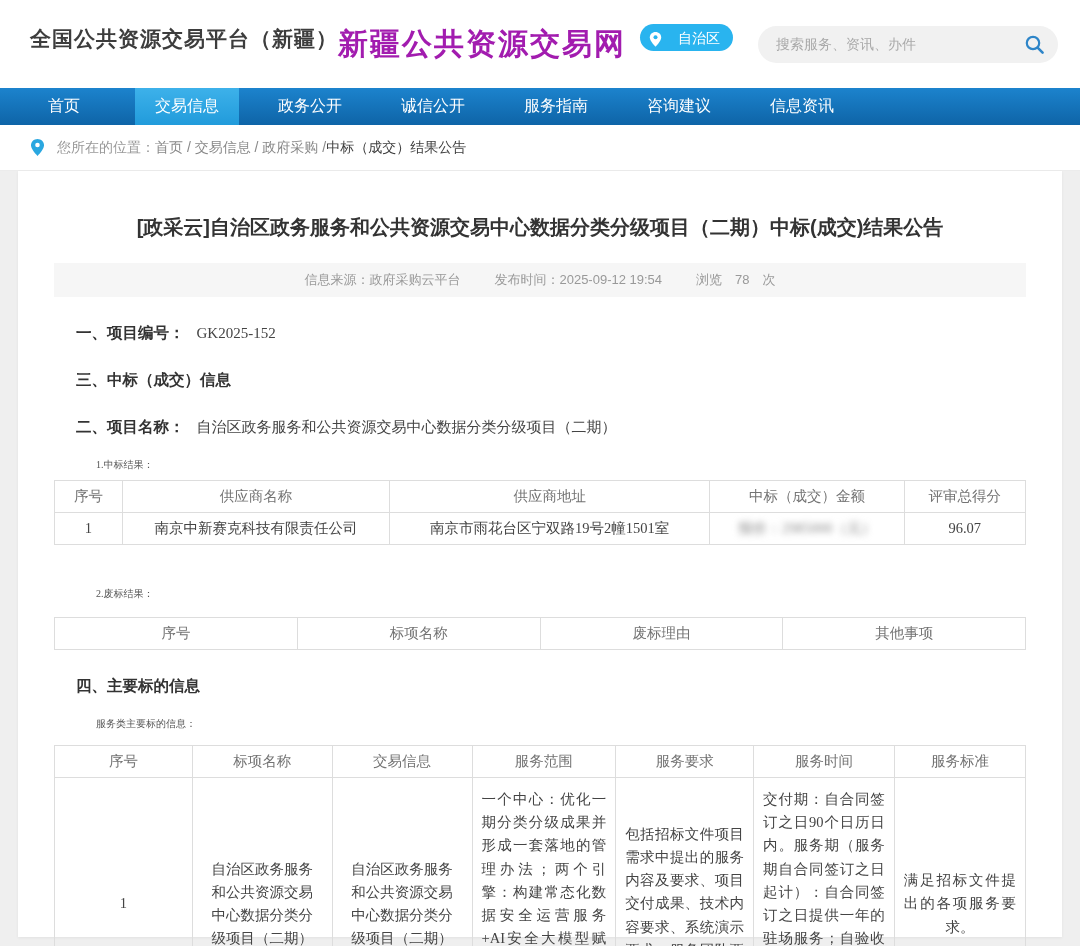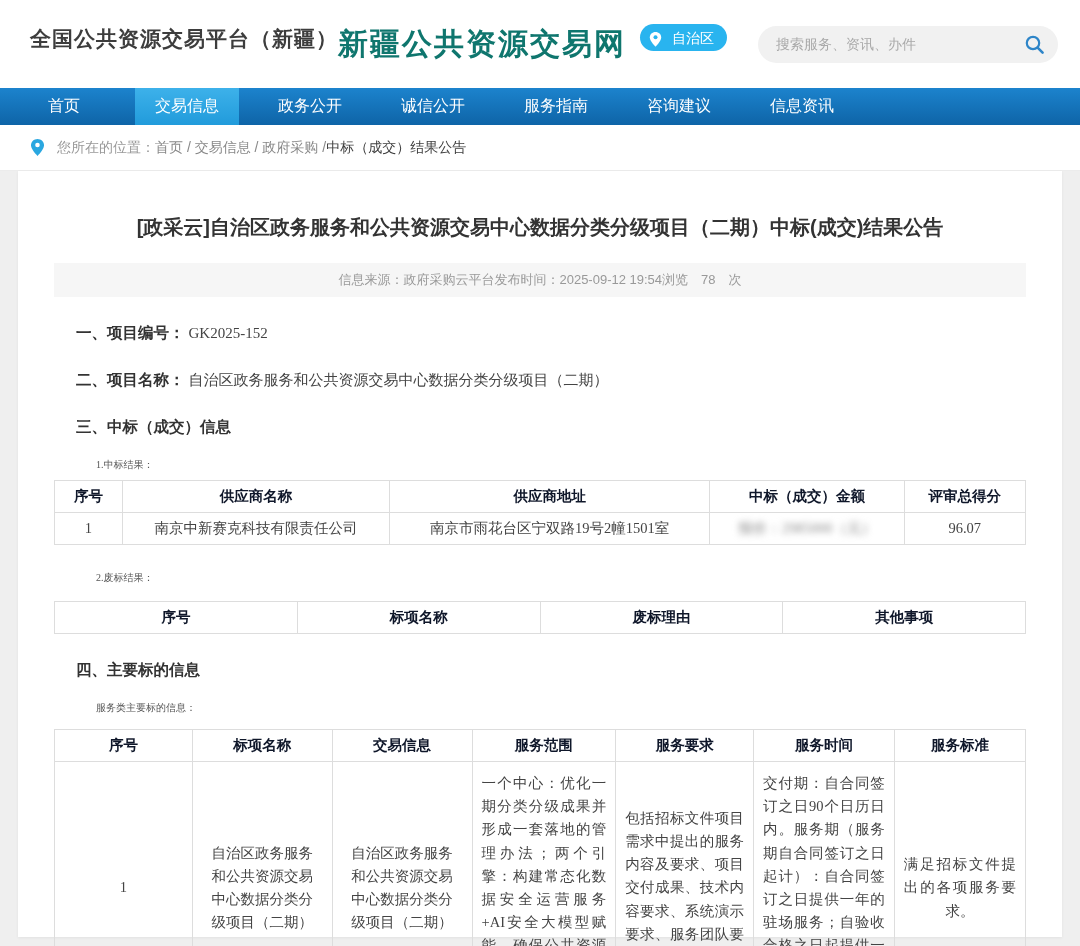--- a/index.html
+++ b/index.html
@@ -3,22 +3,22 @@
 <meta charset="utf-8">
 <style>
   * { margin:0; padding:0; box-sizing:border-box; }
   html,body { width:1080px; height:946px; overflow:hidden; }
   body { background:#efefef; font-family:"Liberation Sans", sans-serif; }
 
   
   .top-header { background:#ffffff; height:88px; display:flex; align-items:center; padding:0 22px 0 30px; }
   .logo-block { display:flex; flex-direction:row; line-height:1.15; cursor:pointer; }
   .logo-line1 { font-size:21px; font-weight:bold; color:#3d3d3d; letter-spacing:1px; }
-  .logo-line2 { font-size:30px; font-weight:bold; color:#0f766e; letter-spacing:2px; }
-  .region-badge { display:flex; align-items:center; gap:10px; background:#29b4ef; color:#fff;
+  .logo-line2 { font-size:30px; font-weight:bold; color:#a21caf; letter-spacing:2px; }
+  .region-badge { display:flex; align-items:center; gap:16px; background:#29b4ef; color:#fff;
     border-radius:15px; padding:4px 13px 0 9px; font-size:14px; margin:-14px 0 0 14px; height:27px; }
   .spacer { flex:1; }
   .search-box { width:300px; height:37px; background:#f1f1f1; border-radius:19px;
     display:flex; align-items:center; padding:0 12px 0 18px; }
   .search-box input { flex:1; border:none; outline:none; background:transparent;
     font-size:14px; color:#555; font-family:"Liberation Sans", sans-serif; }
   .search-box input::placeholder { color:#a9a9a9; }
   .search-btn { width:24px; height:24px; cursor:pointer; display:flex; align-items:center; justify-content:center; }
 
   
@@ -31,39 +31,39 @@
   .crumb-bar { height:46px; background:#ffffff; display:flex; align-items:center; padding:0 30px; border-bottom:1px solid #ececec; }
   .crumb-bar .pin { margin-right:12px; display:flex; }
   .crumb-text { font-size:14px; color:#999; }
   .crumb-path { color:#888; cursor:pointer; }
   .crumb-current { color:#404040; }
 
   
   .card { background:#ffffff; margin:0 18px; height:766px; padding:28px 36px 16px 36px; box-shadow:0 1px 3px rgba(0,0,0,0.06); }
   .doc-title { text-align:center; font-size:20px; font-weight:bold; color:#333; line-height:1.4; padding:14px 40px 22px 40px; }
   .meta-bar { background:#f6f6f6; height:34px; display:flex; align-items:center; justify-content:center;
-    font-size:13px; color:#999; }
+    gap:34px; font-size:13px; color:#999; }
 
   .sec-label { font-size:15.5px; font-weight:bold; color:#333; }
   .sec-value { font-size:15px; color:#444; font-family:"Liberation Serif", serif; }
-  .sec-row { padding:0 22px; margin-top:26px; display:flex; align-items:baseline; gap:4px; }
+  .sec-row { padding:0 22px; margin-top:26px; display:flex; align-items:baseline; gap:12px; }
   .sub-label { font-size:10px; color:#555; font-family:"Liberation Serif", serif; padding-left:42px; margin-top:20px; }
 
   table { border-collapse:collapse; width:972px; margin:8px auto 0 auto; table-layout:fixed;
     font-family:"Liberation Serif", serif; }
   th, td { border:1px solid #ddd; font-size:14.5px; color:#444; text-align:center; vertical-align:middle; padding:6px 8px; }
-  th { font-weight:bold; color:#0f172a; height:30px; }
+  th { font-weight:normal; color:#737373; height:30px; }
   .award-table td { height:30px; }
   .blurred { filter:blur(3px); color:#8a8a8a; }
 
   .service-table td { padding:10px 9px; line-height:1.6; }
   .service-table .long-cell { text-align:justify; text-align-last:center; }
   .service-table td.name-cell { padding:10px 14px; }
 
-  .mt26 { margin-top:26px; }
+  .mt26 { margin-top:42px; }
 </style>
 </head>
 <body>
 
 <div class="top-header">
   <div class="logo-block">
     <span class="logo-line1">全国公共资源交易平台（新疆）</span>
     <span class="logo-line2">新疆公共资源交易网</span>
   </div>
   <div class="region-badge">
@@ -118,26 +118,26 @@
     <span>发布时间：2025-09-12 19:54</span>
     <span>浏览　78　次</span>
   </div>
 
   <div class="sec-row">
     <span class="sec-label">一、项目编号：</span>
     <span class="sec-value">GK2025-152</span>
   </div>
 
   <div class="sec-row">
+    <span class="sec-label">三、中标（成交）信息</span>
+  </div>
+
+  <div class="sec-row">
     <span class="sec-label">二、项目名称：</span>
     <span class="sec-value">自治区政务服务和公共资源交易中心数据分类分级项目（二期）</span>
-  </div>
-
-  <div class="sec-row">
-    <span class="sec-label">三、中标（成交）信息</span>
   </div>
 
   <div class="sub-label">1.中标结果：</div>
 
   <table class="award-table">
     <colgroup>
         <col style="width:7%">
         <col style="width:27.5%">
         <col style="width:33%">
         <col style="width:20%">

